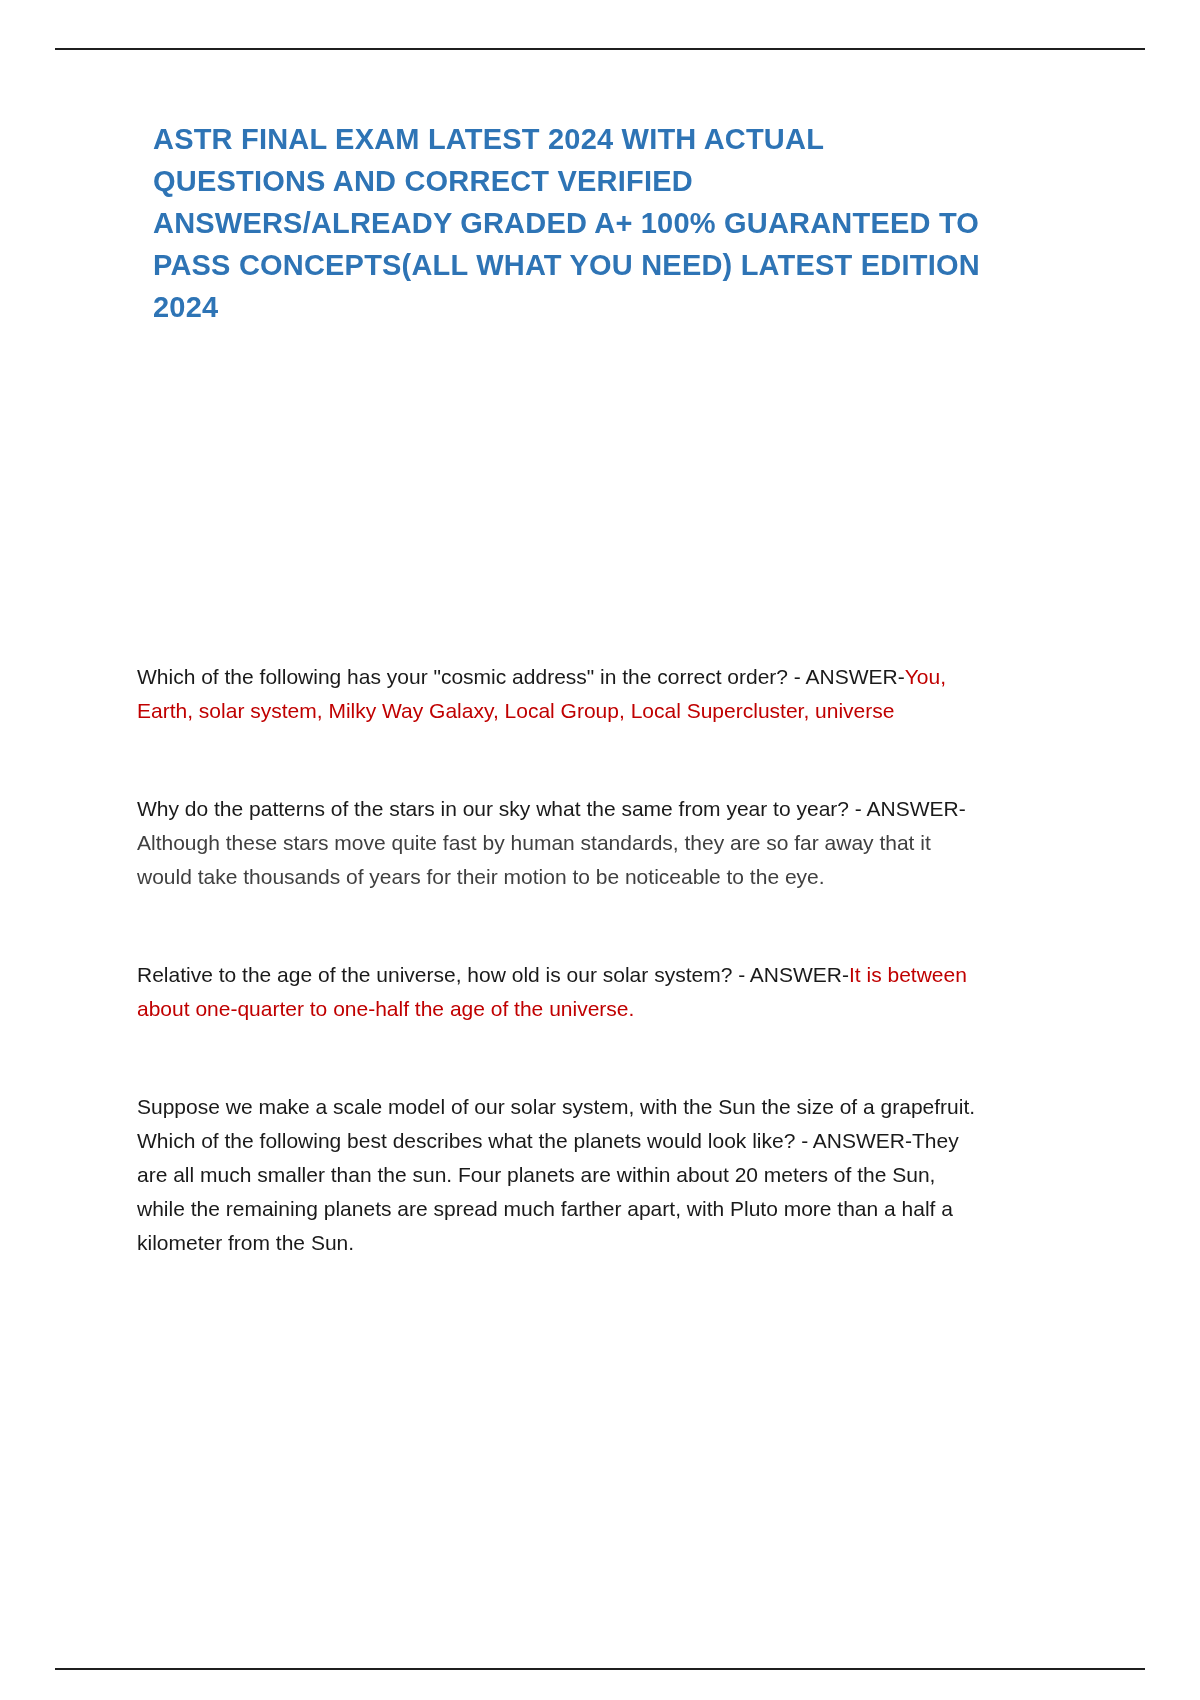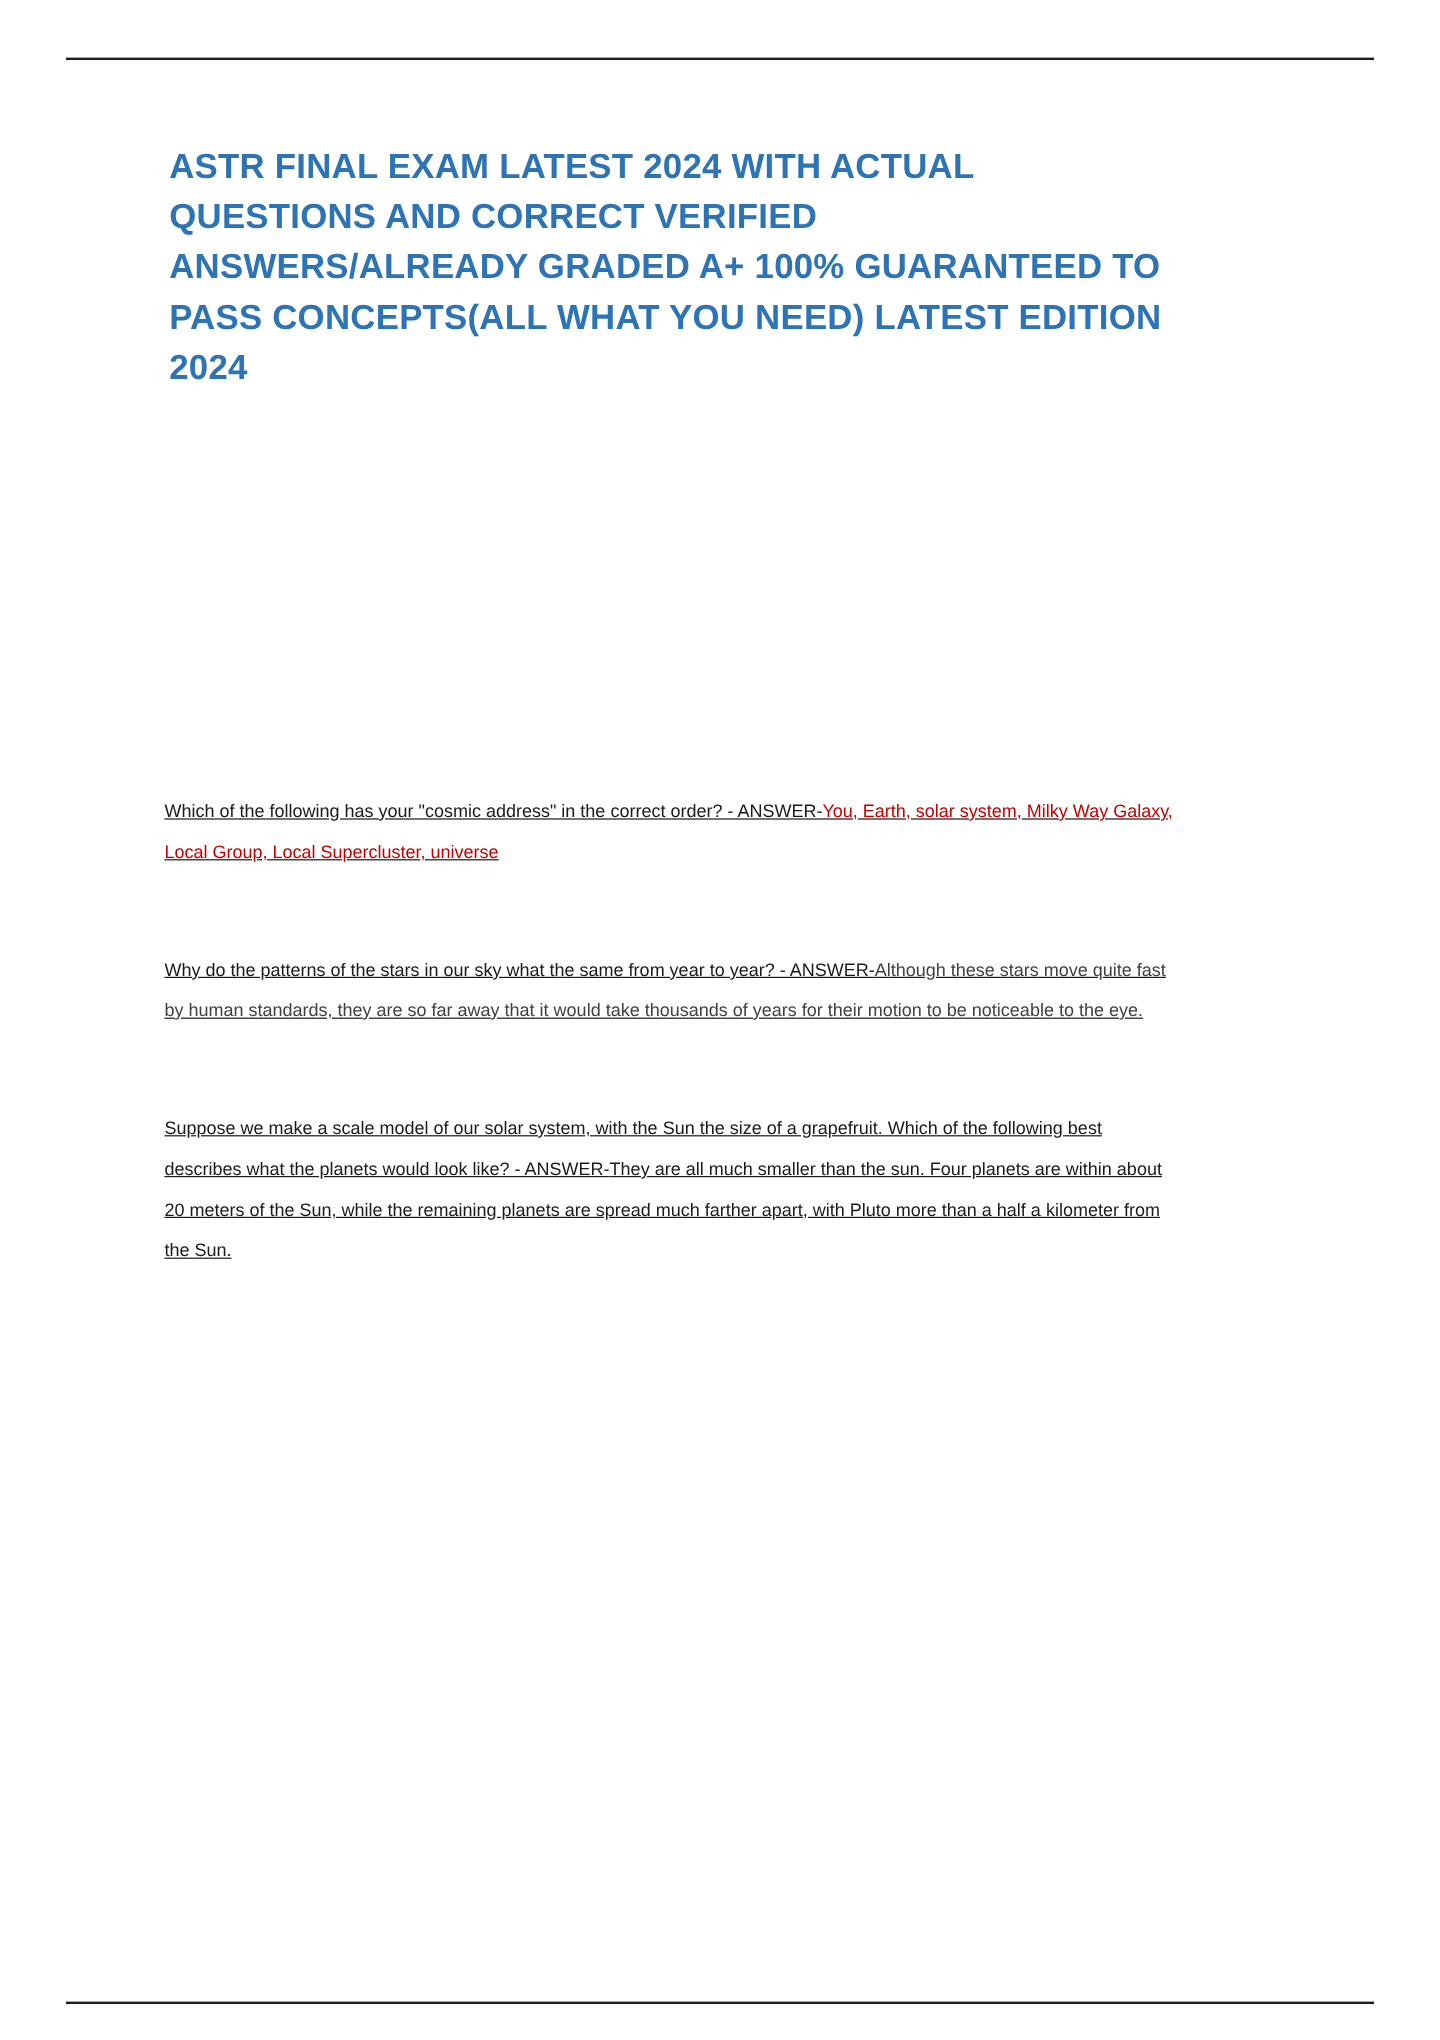--- a/index.html
+++ b/index.html
@@ -26,34 +26,33 @@
   }
   .rule.top { top: 48px; }
   .rule.bottom { top: 1668px; }
   .content {
     position: absolute;
     top: 0;
     left: 137px;
     width: 845px;
   }
   .doc-title {
-    margin: 118px 0 332px 4px;
+    margin: 118px 0 332px 16px;
     font-size: 29px;
     line-height: 42px;
     font-weight: 700;
     color: #2E74B5;
     letter-spacing: 0.2px;
   }
   .qa-item {
     margin: 0 0 64px 0;
-    font-size: 15px;
+    font-size: 21px;
     line-height: 34px;
     font-weight: 400;
     color: #1a1a1a;
-    text-decoration: underline;
   }
   .qa-item .question {
     color: #1a1a1a;
   }
 </style>
 </head>
 <body>
 
 <div class="page">
 
@@ -63,20 +62,21 @@
 
     <h1 class="doc-title">ASTR FINAL EXAM LATEST 2024 WITH ACTUAL QUESTIONS AND CORRECT VERIFIED ANSWERS/ALREADY GRADED A+ 100% GUARANTEED TO PASS CONCEPTS(ALL WHAT YOU NEED) LATEST EDITION 2024</h1>
 
     <div>
 
       <p class="qa-item"><span class="question">Which of the following has your "cosmic address" in the correct order? - ANSWER-</span><span class="answer" style="color:#C00000">You, Earth, solar system, Milky Way Galaxy, Local Group, Local Supercluster, universe</span></p>
 
 
       <p class="qa-item"><span class="question">Why do the patterns of the stars in our sky what the same from year to year? - ANSWER-</span><span class="answer" style="color:#404040">Although these stars move quite fast by human standards, they are so far away that it would take thousands of years for their motion to be noticeable to the eye.</span></p>
 
+      <p class="qa-item"><span class="question">Relative to the age of the universe, how old is our solar system? - ANSWER-</span><span class="answer" style="color:#C00000">It is between about one-quarter to one-half the age of the universe.</span></p>
 
       <p class="qa-item"><span class="question">Suppose we make a scale model of our solar system, with the Sun the size of a grapefruit. Which of the following best describes what the planets would look like? - ANSWER-</span><span class="answer" style="color:#1a1a1a">They are all much smaller than the sun. Four planets are within about 20 meters of the Sun, while the remaining planets are spread much farther apart, with Pluto more than a half a kilometer from the Sun.</span></p>
 
     </div>
 
   </div>
 
   <div class="rule bottom"></div>
 
 </div>

